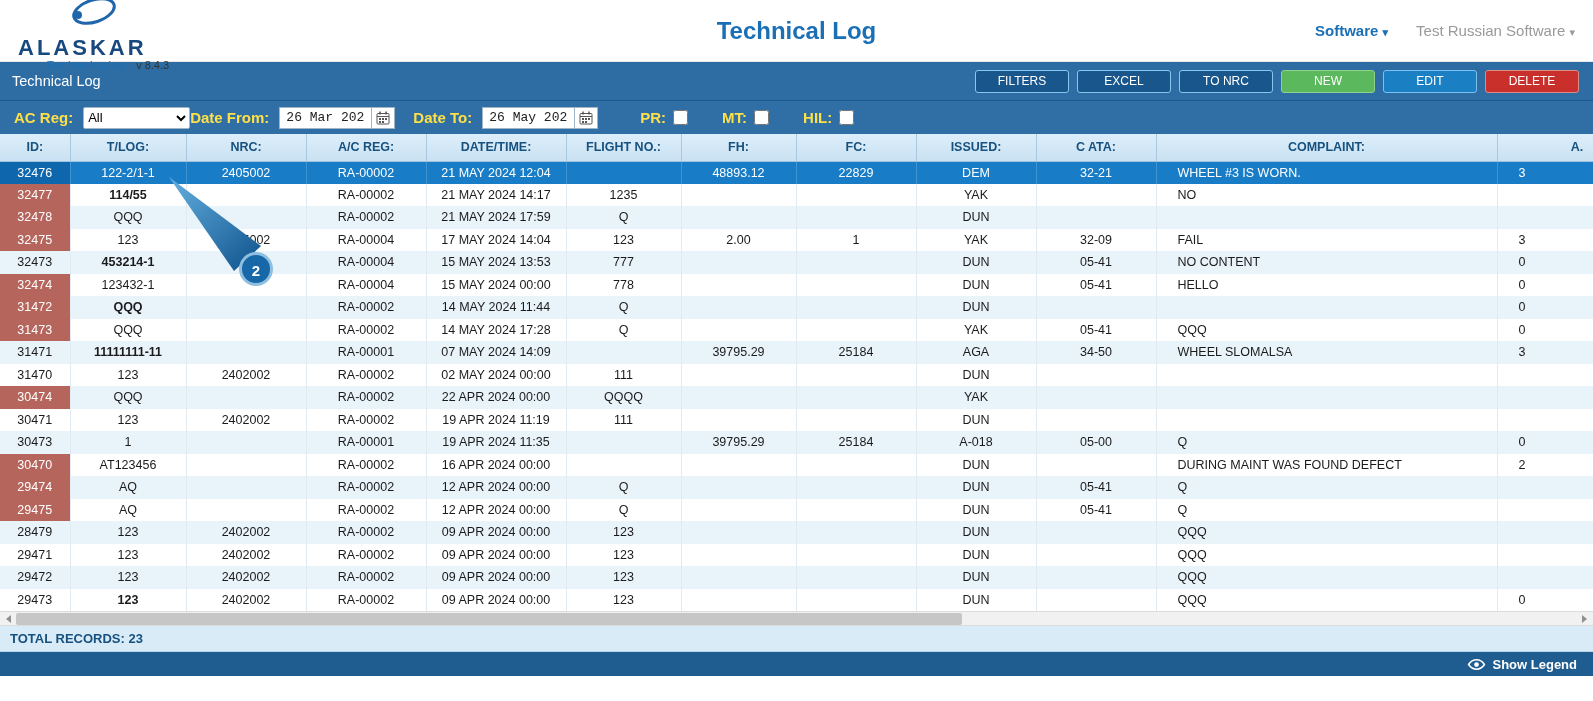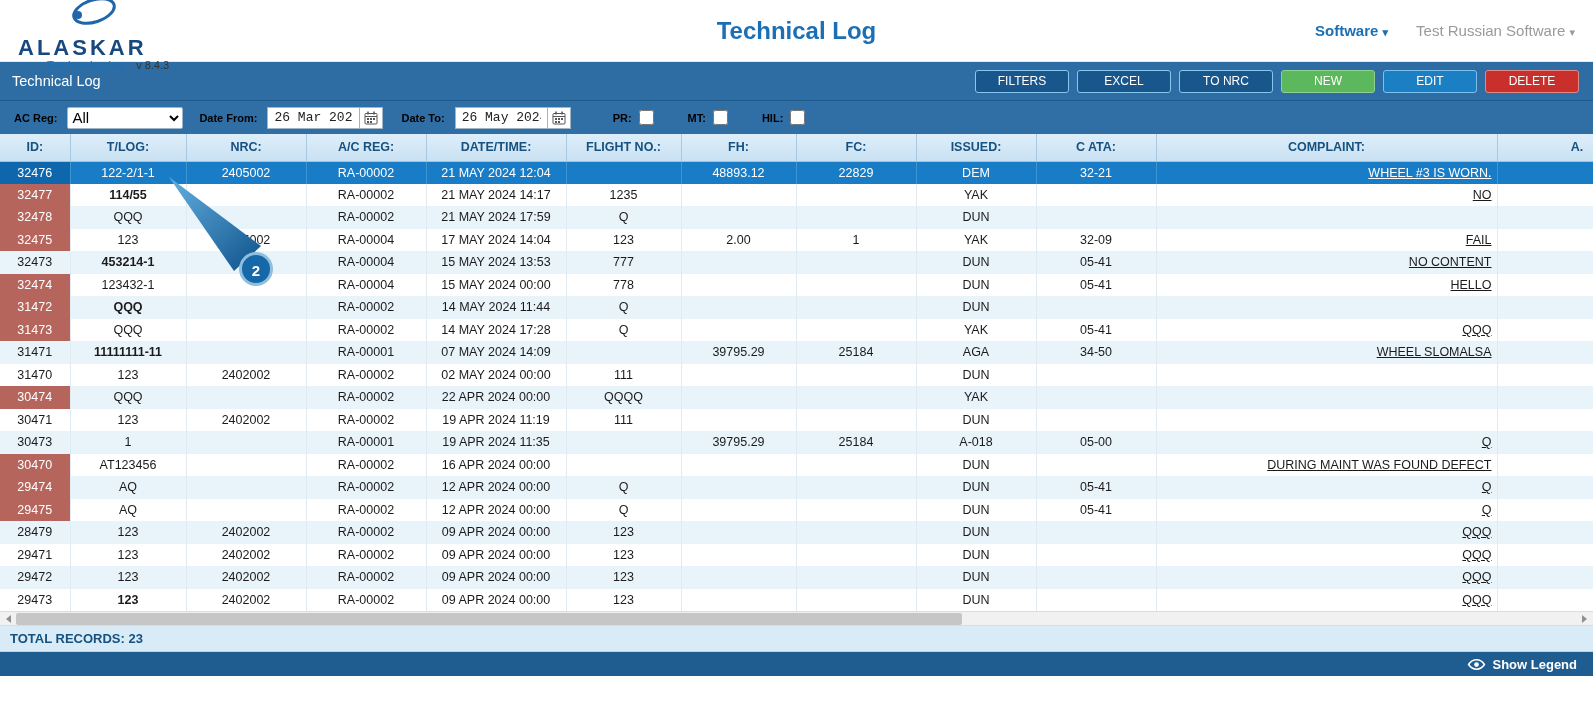--- a/index.html
+++ b/index.html
@@ -23,37 +23,37 @@
   .panel-bar { height: 38px; background: var(--panel-blue, #2e6da4); display: flex; align-items: center; padding: 0 14px 0 12px; }
   .panel-title { color: #fff; font-size: 14.5px; flex: 1; }
   .btn { width: 94px; height: 23px; margin-left: 8px; font-size: 12px; color: #fff; text-align: center; line-height: 21px; border-radius: 3px; cursor: pointer; border: 1px solid transparent; font-family: "Liberation Sans", sans-serif; }
   .btn-outline { background: var(--btn-outline-bg, #19568c); border-color: var(--btn-outline-border, #86c6ef); }
   .btn-green { background: var(--btn-green, #5cb85c); border-color: #8fd08f; }
   .btn-blue { background: var(--btn-blue, #1b7fc4); border-color: #7dc0ee; }
   .btn-red { background: var(--btn-red, #c9302c); border-color: #e08a88; }
 
   
   .filter-bar { height: 34px; background: var(--filter-blue, #306ea6); border-top: 1px solid #1d5a8c; display: flex; align-items: center; padding: 0 14px; }
-  .f-label { color: #000000; font-size: 11px; font-weight: bold; margin-right: 10px; white-space: nowrap; }
-  .ac-select { width: 116px; height: 22px; font-size: 15px; font-family: "Liberation Sans", sans-serif; margin-right: 16px; border: 1px solid #9fb6c9; border-radius: 2px; background: #fff; }
+  .f-label { color: #fde047; font-size: 15px; font-weight: bold; margin-right: 10px; white-space: nowrap; }
+  .ac-select { width: 107px; height: 22px; font-size: 13px; font-family: "Liberation Sans", sans-serif; border: 1px solid #9fb6c9; border-radius: 2px; background: #fff; }
   .date-group { display: flex; height: 22px; margin-right: 18px; }
   .date-group.second { margin-right: 42px; }
   .date-input { width: 92px; height: 22px; border: 1px solid #9fb6c9; border-right: none; font-size: 13px; padding: 0 6px; font-family: Liberation Mono, monospace; color: #222; }
   .cal-btn { width: 24px; height: 22px; background: #fff; border: 1px solid #9fb6c9; display: flex; align-items: center; justify-content: center; cursor: pointer; }
   .cb-group { display: flex; align-items: center; margin-right: 34px; }
   .cb-group .f-label { margin-right: 7px; }
   .cb { width: 15px; height: 15px; cursor: pointer; }
 
   
   .table-viewport { width: 1593px; overflow: hidden; background: #fff; }
   table.log-table { border-collapse: collapse; table-layout: fixed; width: 1657px; }
   .log-table th { height: 27px; background: linear-gradient(#ddeefa, #c9e1f2); color: var(--header-text, #16517f); font-size: 12.5px; font-weight: bold; border-right: 1px solid #aac9e0; border-bottom: 1px solid #9fc4de; text-align: center; cursor: pointer; white-space: nowrap; overflow: hidden; }
   .log-table td { height: 22.5px; font-size: 12.5px; color: #1b1b1b; text-align: center; border-right: 1px solid #e2eaf1; white-space: nowrap; overflow: hidden; padding: 0 5px; }
   .log-table tr.striped { background: var(--stripe, #e9f3fa); }
-  .log-table td.c-complaint, .log-table td.c-a { text-align: right; padding-left: 11px; text-decoration: underline; }
+  .log-table td.c-complaint, .log-table td.c-a { text-align: left; padding-left: 21px; }
   .log-table td.bold { font-weight: bold; }
   .log-table td.red-id { background: var(--red-id, #b5655c); color: #fff; }
   .log-table tr.selected td { background: var(--selected-row, #187cc6); color: #fff; border-right-color: #3f94d2; }
   .log-table tr.selected td.c-id { background: #0e67ad; }
   .log-table tr { cursor: pointer; }
 
   
   .hscrollbar { height: 15px; background: #f1f1f1; border-top: 1px solid #dcdcdc; border-bottom: 1px solid #dcdcdc; position: relative; }
   .sb-thumb { position: absolute; left: 16px; top: 1px; width: 946px; height: 12px; background: #c6c6c6; border-radius: 2px; cursor: pointer; }
   .sb-arrow { position: absolute; top: 0; width: 16px; height: 14px; display: flex; align-items: center; justify-content: center; cursor: pointer; }

